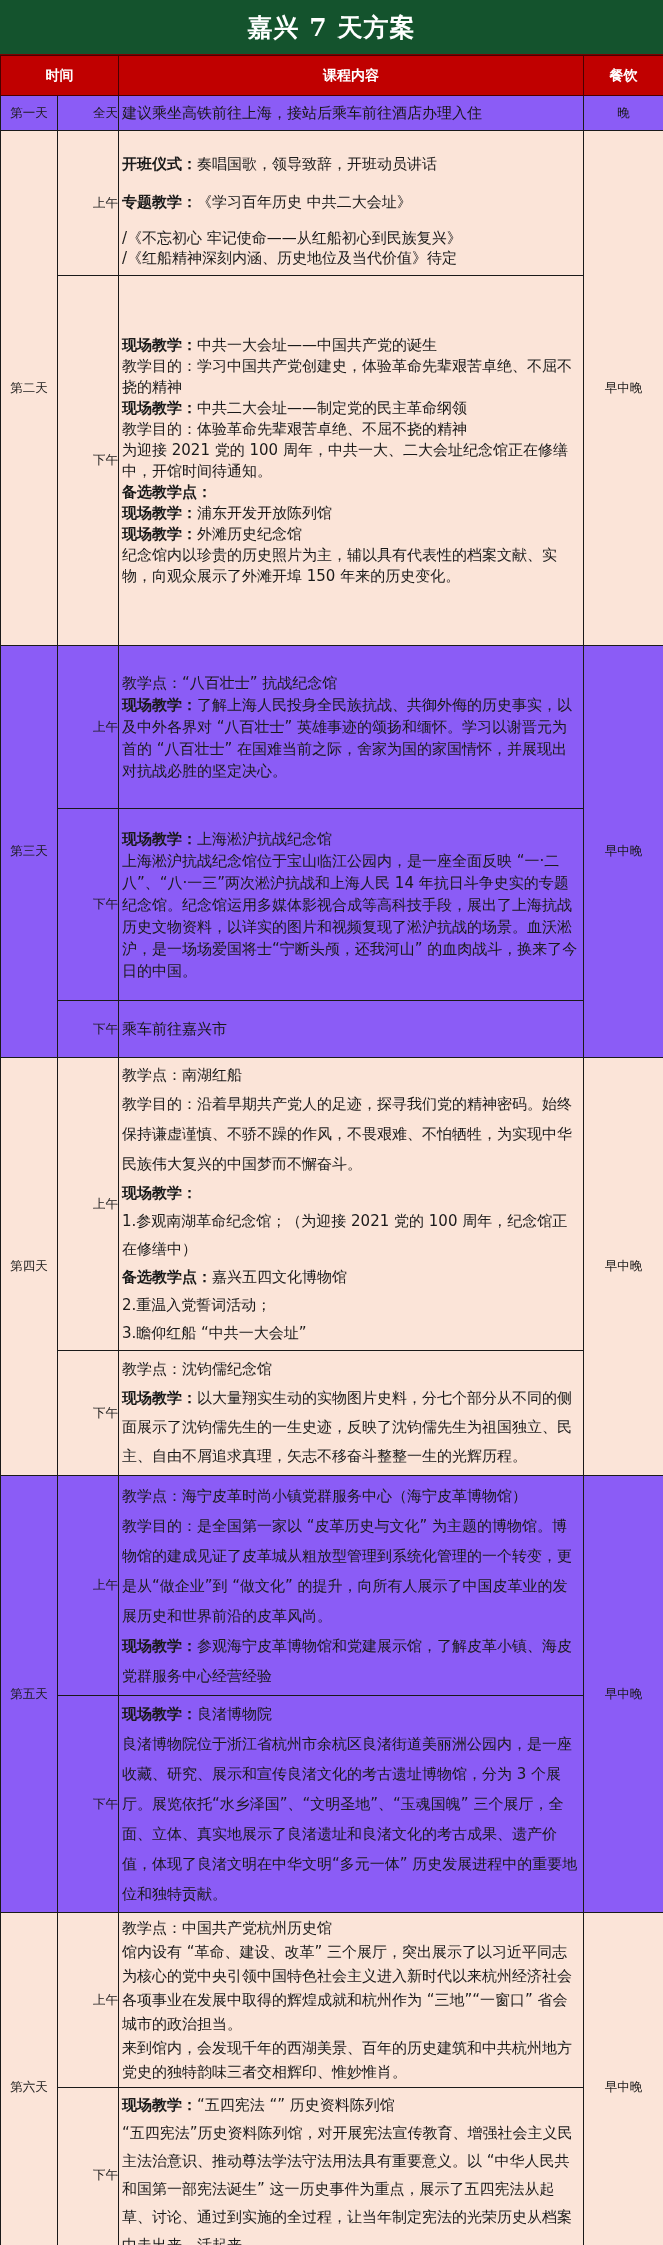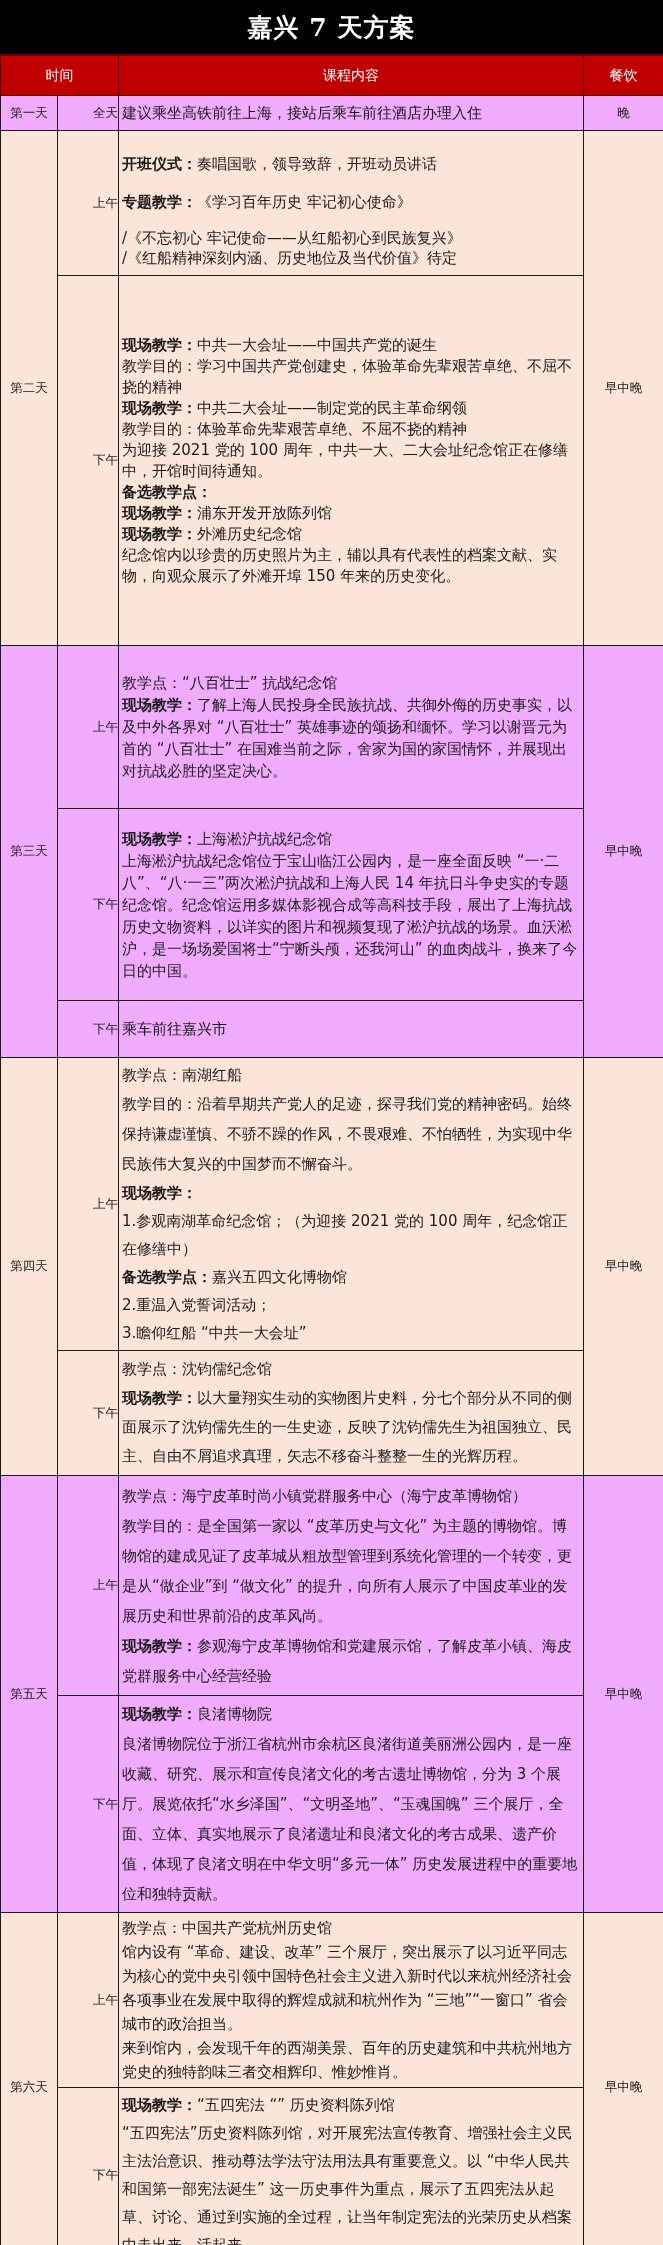--- a/index.html
+++ b/index.html
@@ -1,39 +1,39 @@
 <!DOCTYPE html>
 <html><head>
 <meta charset="utf-8">
 <style>
   * { box-sizing: border-box; margin: 0; padding: 0; }
   html, body { width: 663px; background: #ffffff; }
   body { font-family: "DejaVu Sans", "Liberation Sans", sans-serif; font-size: 12.5px; color: #1a1a1a; }
   .page { width: 663px; position: relative; }
   .title-bar {
-    height: 55px; background: #000000; color: #fff;
+    height: 55px; background: #14532d; color: #fff;
     display: flex; align-items: center; justify-content: center;
     font-family: "DejaVu Serif", "Liberation Serif", serif;
     font-size: 25px; font-weight: bold; letter-spacing: 1px;
     border-bottom: 1px solid #7a0000;
   }
   table { width: 663px; border-collapse: collapse; table-layout: fixed; }
   col.c-day { width: 57px; }
   col.c-time { width: 61px; }
   col.c-content { width: 465px; }
   col.c-meal { width: 80px; }
   th {
-    background: #c00000; color: #fff; height: 40px; font-size: 14px; font-weight: normal;
+    background: #c00000; color: #fff; height: 40px; font-size: 14px; font-weight: bold;
     border: 1px solid #4a0000; text-align: center;
   }
   td { border: 1px solid #1a1a1a; vertical-align: middle; }
   td.day, td.time, td.meal { text-align: center; font-size: 12.5px; }
   td.time { text-align: right; padding-left: 8px; }
   td.content { padding: 3px 3px 3px 3px; line-height: 20px; font-size: 15px; }
-  tr.blue td { background: #f0abfc; }
+  tr.blue td { background: #8b5cf6; }
   tr.peach td { background: #fbe4d8; }
   .line { display: block; }
   .line.spaced { margin: 14px 0; line-height: 24px; }
   .lbl { font-weight: bold; }
 </style>
 </head>
 <body>
 
 <div class="page">
   <div class="title-bar">嘉兴 7 天方案</div>
@@ -60,21 +60,21 @@
           <span class="line">建议乘坐高铁前往上海，接站后乘车前往酒店办理入住</span>
         </td>
         <td class="meal">晚</td>
       </tr>
 
       <tr class="peach" style="height:145px">
         <td class="day" rowspan="2">第二天</td>
         <td class="time">上午</td>
         <td class="content">
           <span class="line spaced"><span class="lbl">开班仪式：</span><span>奏唱国歌，领导致辞，开班动员讲话</span></span>
-          <span class="line spaced"><span class="lbl">专题教学：</span><span>《学习百年历史 牢记初心使命》</span></span>
+          <span class="line spaced"><span class="lbl">专题教学：</span><span>《学习百年历史 中共二大会址》</span></span>
           <span class="line">/《不忘初心 牢记使命——从红船初心到民族复兴》</span>
           <span class="line">/《红船精神深刻内涵、历史地位及当代价值》待定</span>
         </td>
         <td class="meal" rowspan="2">早中晚</td>
       </tr>
       <tr class="peach" style="height:370px">
         <td class="time">下午</td>
         <td class="content" style="line-height:21px">
           <span class="line"><span class="lbl">现场教学：</span><span>中共一大会址——中国共产党的诞生</span></span>
           <span class="line">教学目的：学习中国共产党创建史，体验革命先辈艰苦卓绝、不屈不挠的精神</span>

